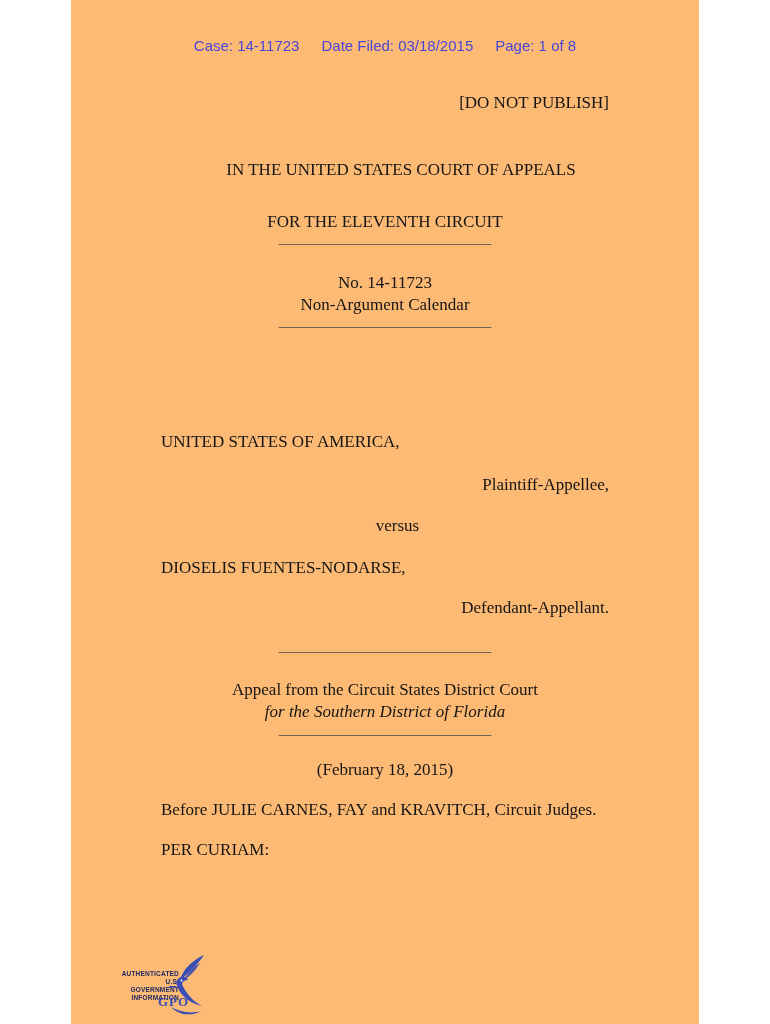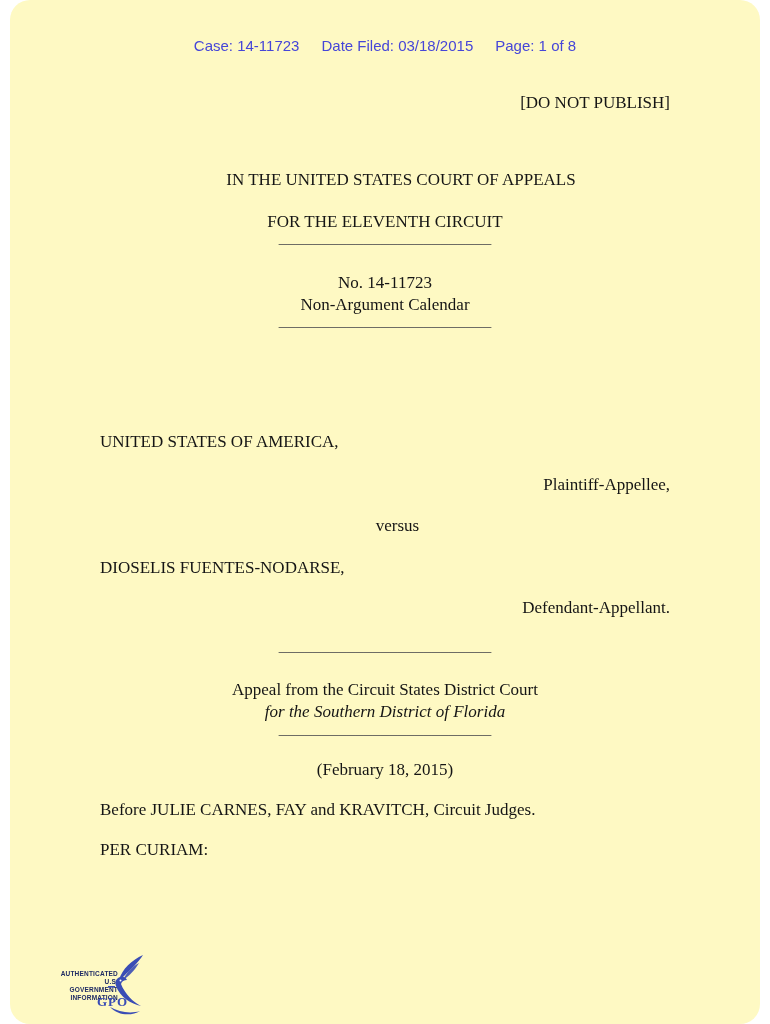--- a/index.html
+++ b/index.html
@@ -2,29 +2,28 @@
 <html style="--header-blue: #4646d8; --body-text: #151515; --rule-gray: #555555; --logo-navy: #1e2a63; --logo-blue: #3a4db5;"><head>
 <meta charset="utf-8">
 <style>
   html, body {
     margin: 0;
     padding: 0;
     background: #ffffff;
   }
   .page {
     position: relative;
-    width: 750px;
+    width: 628px;
     height: 1024px;
     margin: 0 auto;
-    background: #fef9c3;
+    background: #fdba74;
     overflow: hidden;
     font-family: "Liberation Serif", serif;
     font-size: 17px;
     color: var(--body-text, #151515);
-    border-radius: 20px;
   }
   .abs { position: absolute; white-space: nowrap; }
   .center { left: 0; right: 0; text-align: center; }
   .leftcol { left: 90px; }
   .rightcol { right: 90px; text-align: right; }
 
   .stamp {
     position: absolute;
     top: 37px;
     left: 0;
@@ -88,21 +87,21 @@
 <div class="page">
 
   <div class="stamp">
     <span>Case: 14-11723</span>
     <span>Date Filed: 03/18/2015</span>
     <span>Page: 1 of 8</span>
   </div>
 
   <div class="abs rightcol" style="top:93px;">[DO NOT PUBLISH]</div>
 
-  <div class="abs center" style="top:170px;padding-left:32px;">IN THE UNITED STATES COURT OF APPEALS</div>
+  <div class="abs center" style="top:160px;padding-left:32px;">IN THE UNITED STATES COURT OF APPEALS</div>
   <div class="abs center" style="top:212px;">FOR THE ELEVENTH CIRCUIT</div>
 
   <div class="abs center rule" style="top:228px;">_________________________</div>
 
   <div class="abs center" style="top:273px;">No. 14-11723</div>
   <div class="abs center" style="top:295px;">Non-Argument Calendar</div>
 
   <div class="abs center rule" style="top:311px;">_________________________</div>
 
 

